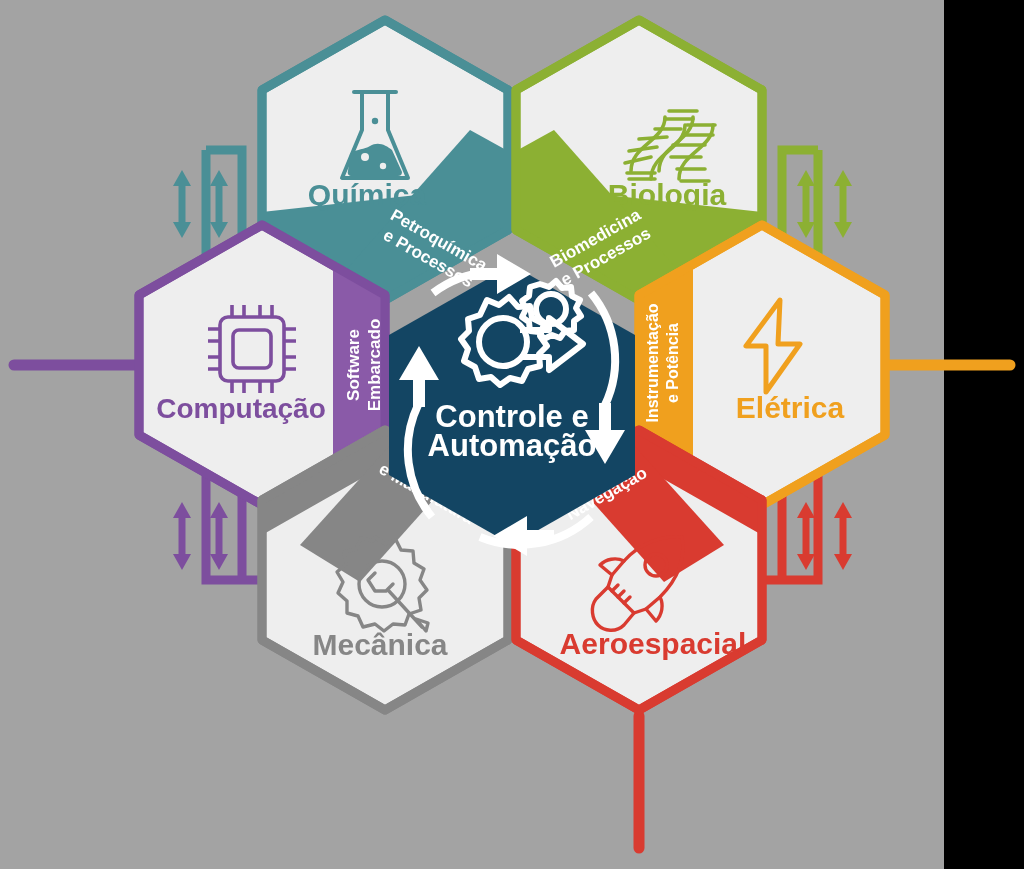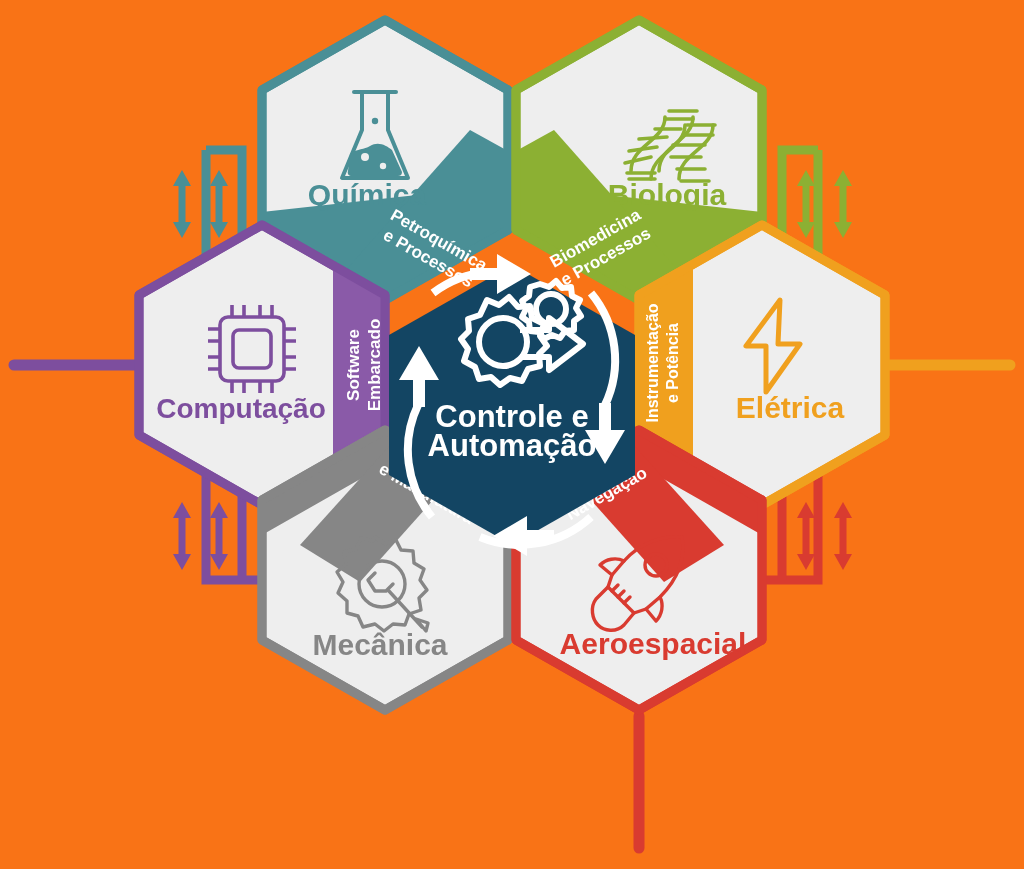--- a/index.html
+++ b/index.html
@@ -1,17 +1,17 @@
 <!DOCTYPE html>
 <html><head>
 <meta charset="utf-8">
 <style>
   html,body{margin:0;padding:0;background:#000;}
   body{width:1024px;height:869px;overflow:hidden;font-family:"Liberation Sans",sans-serif;}
-  #stage{position:relative;width:1024px;height:869px;background:#f97316;}
+  #stage{position:relative;width:944px;height:869px;background:#a3a3a3;}
   #stage svg{position:absolute;left:0;top:0;}
   .hexlabel{font-weight:bold;font-family:"Liberation Sans",sans-serif;}
 </style>
 </head>
 <body>
 
 <div id="stage">
 <svg width="1024" height="869" viewBox="0 0 1024 869" xmlns="http://www.w3.org/2000/svg">
 
   <defs>

